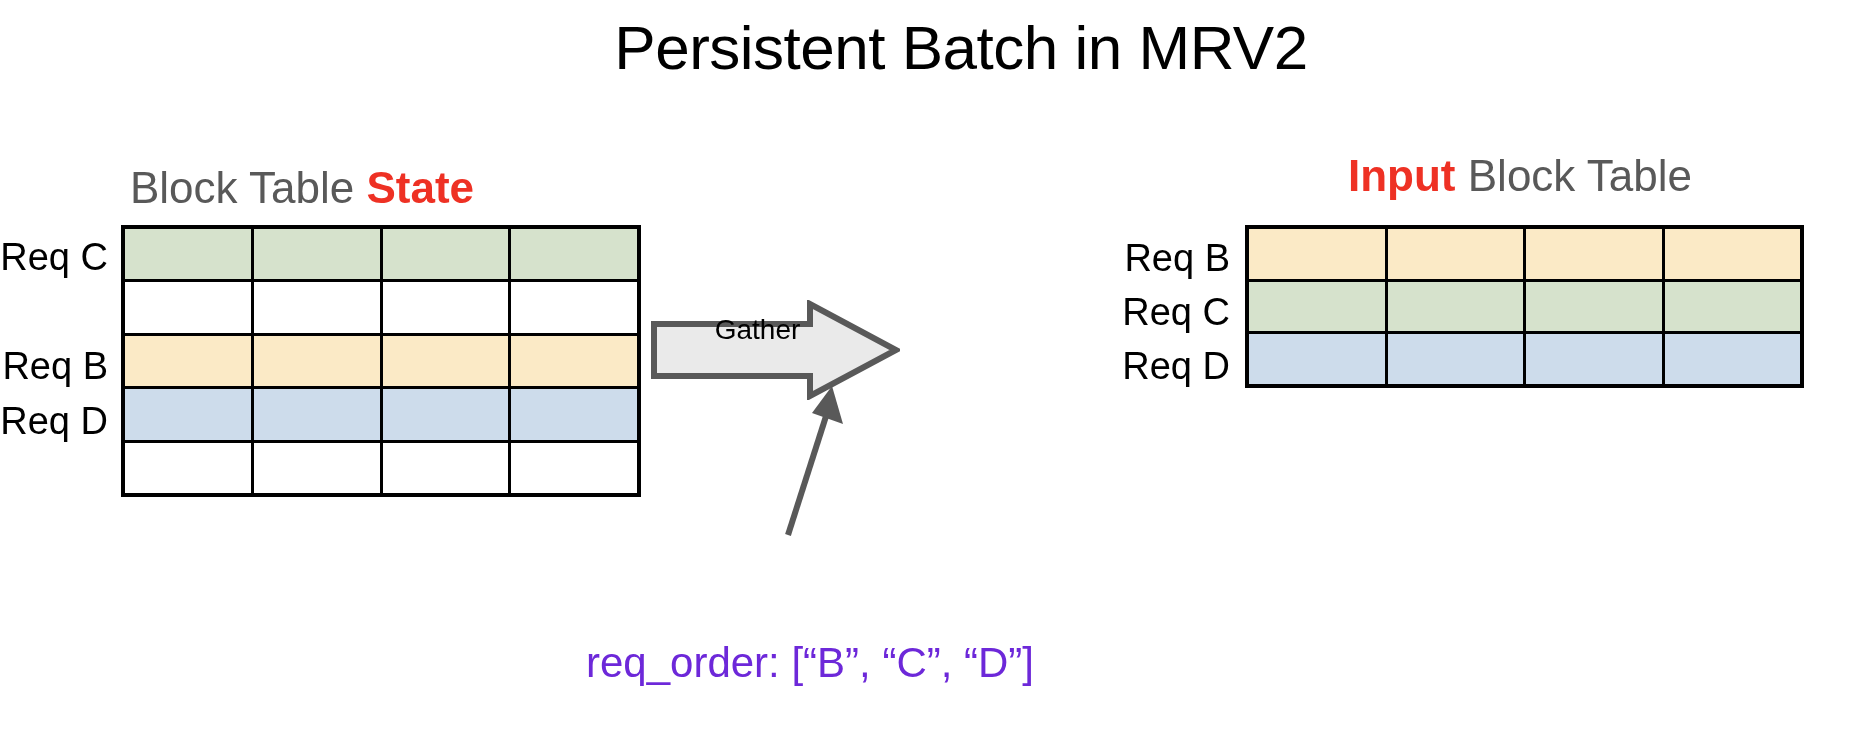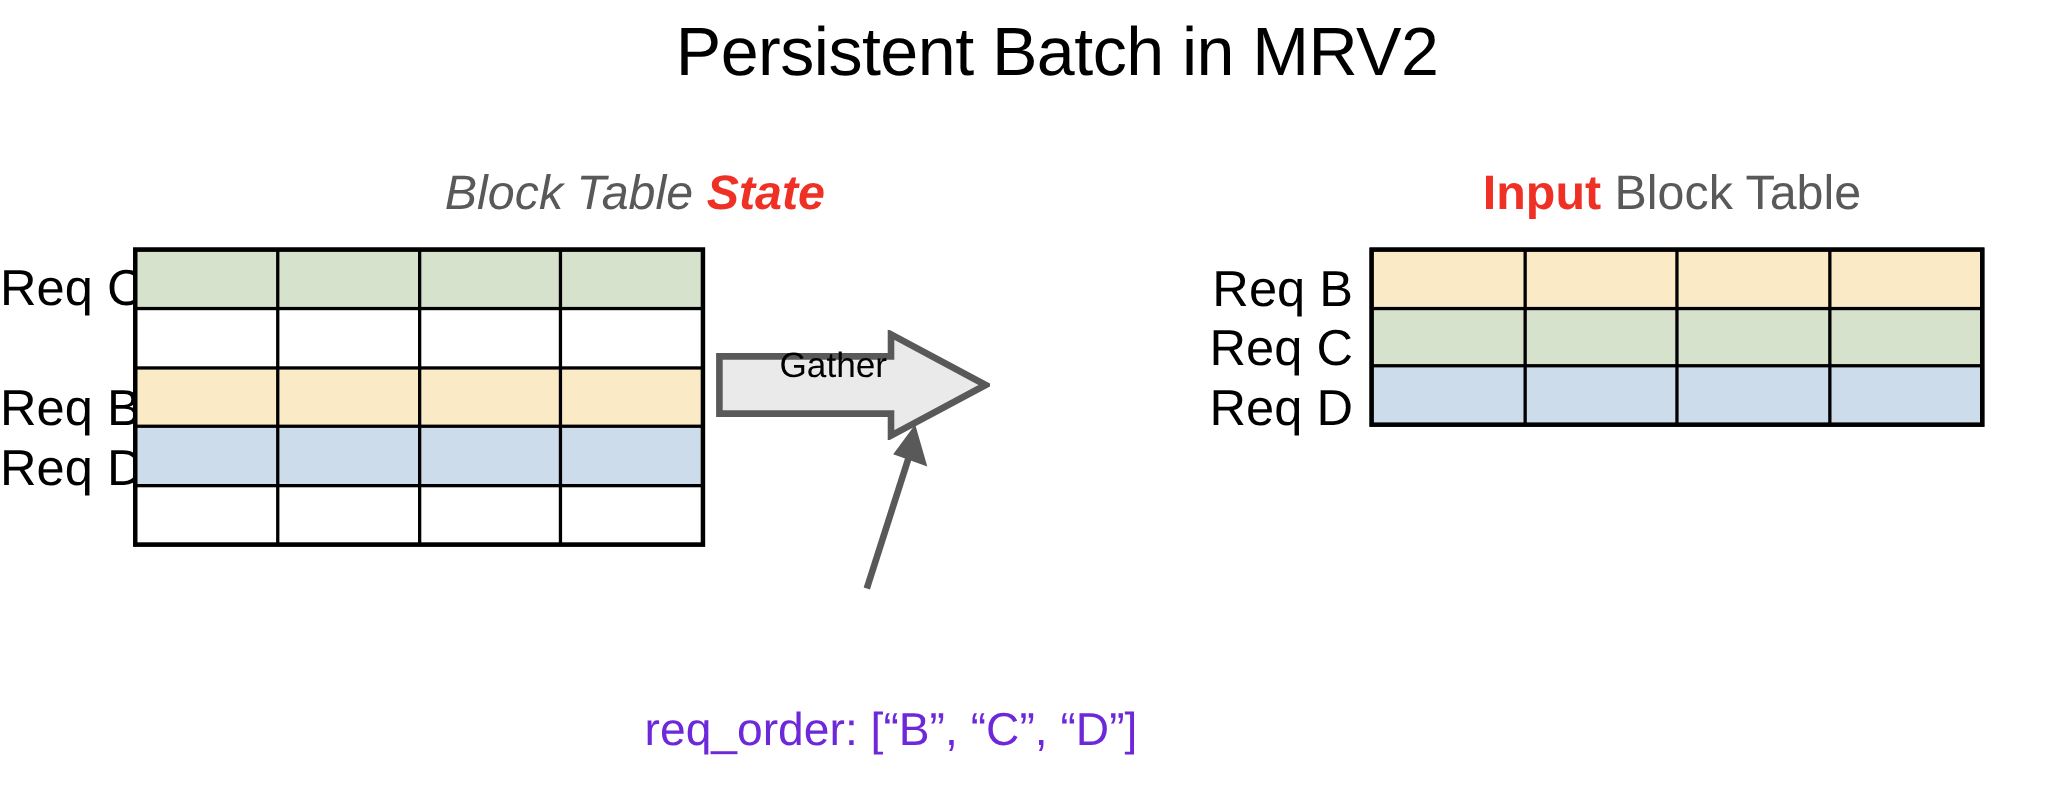--- a/index.html
+++ b/index.html
@@ -36,21 +36,21 @@
     font-size: 44px;
     line-height: 1.1;
     color: #595959;
     font-weight: 400;
     white-space: nowrap;
   }
   .section-heading .accent {
     color: #EE3124;
     font-weight: bold;
   }
-  #heading-left  { left: 130px;  top: 152px; width: 620px; text-align: right; font-style: italic; }
+  #heading-left  { left: 130px;  top: 164px; width: 620px; text-align: left; }
   #heading-right { left: 1210px; top: 152px; width: 620px; text-align: center; }
 
   
   .grid {
     position: absolute;
     display: grid;
     border: 4px solid #000000;
     box-sizing: border-box;
     background: #000000;
     gap: 3px;
@@ -77,21 +77,21 @@
     top: 225px;
     width: 559px;
     height: 163px;
     grid-template-columns: repeat(4, 1fr);
     grid-template-rows: repeat(3, 1fr);
   }
 
   
   .row-label {
     position: absolute;
-    font-size: 46px;
+    font-size: 38px;
     line-height: 1;
     color: #000000;
     white-space: nowrap;
     text-align: right;
   }
   .row-label.left-side  { left: 0px;    width: 108px; }
   .row-label.right-side { left: 1010px; width: 220px; }
 
   
   #gather-arrow {
@@ -100,21 +100,21 @@
     top: 300px;
     width: 250px;
     height: 100px;
   }
   #gather-label {
     position: absolute;
     left: 660px;
     top: 316px;
     width: 195px;
     text-align: center;
-    font-size: 32px;
+    font-size: 28px;
     line-height: 1;
     color: #000000;
     white-space: nowrap;
     pointer-events: none;
   }
 
   
   #order-pointer {
     position: absolute;
     left: 740px;

